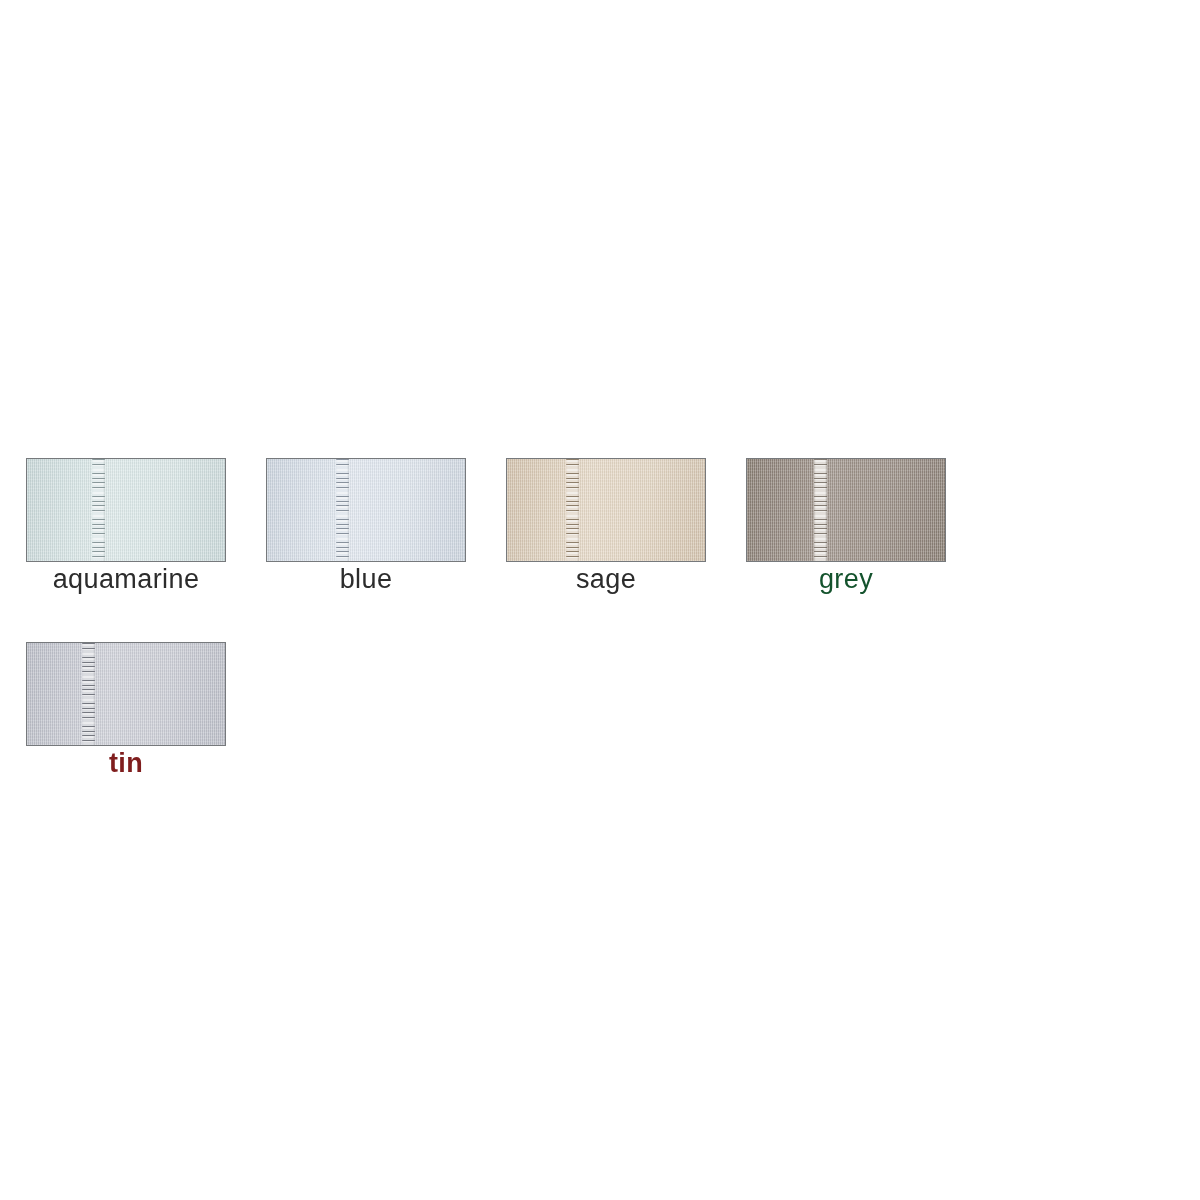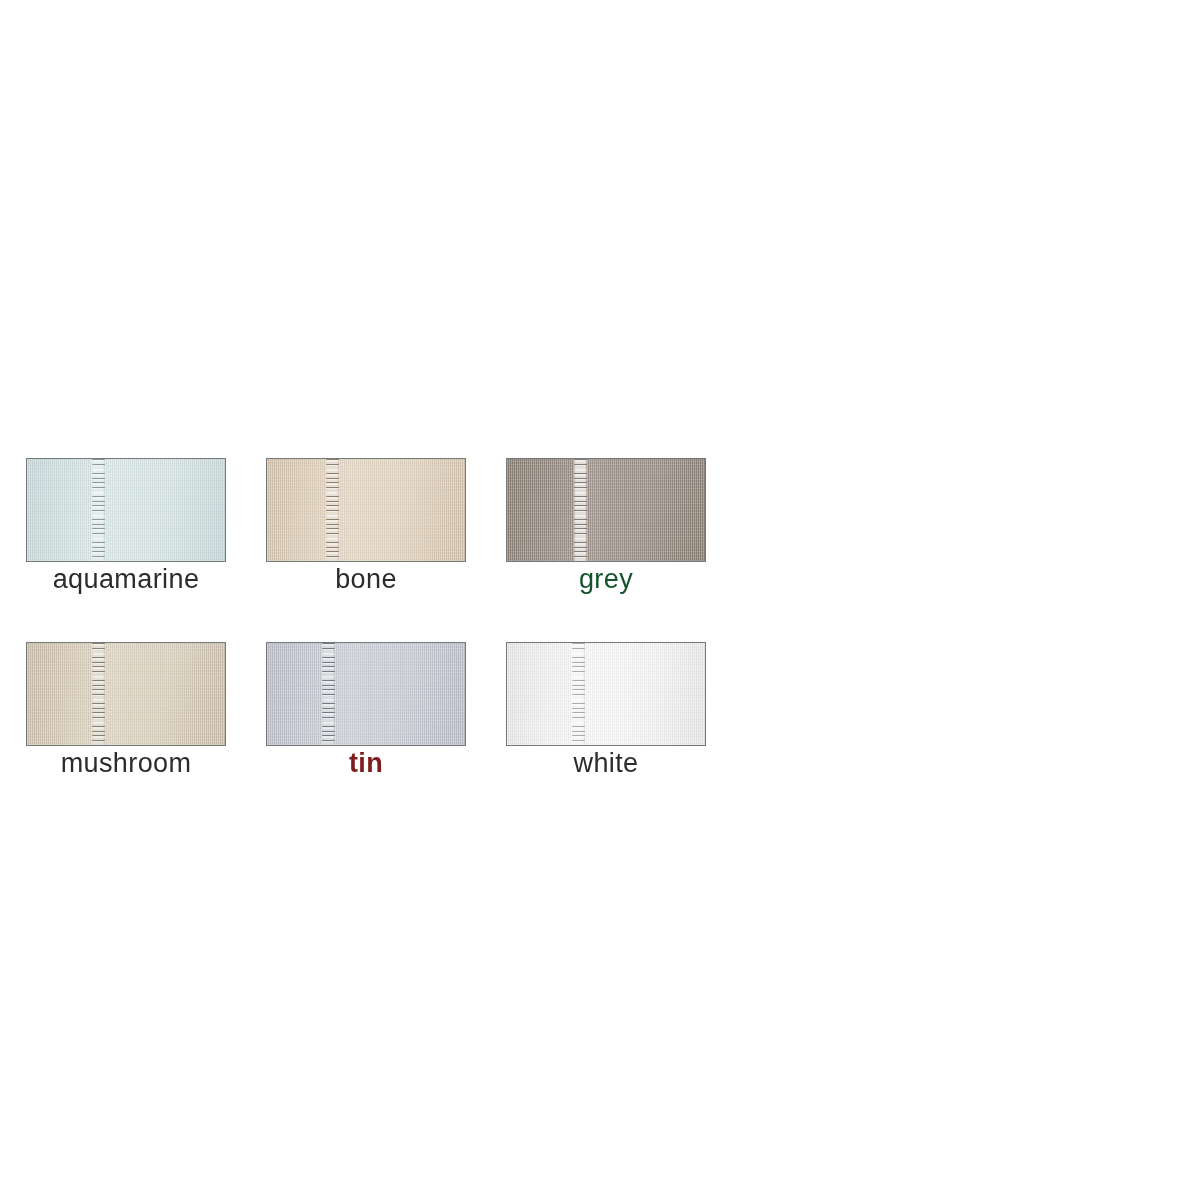--- a/index.html
+++ b/index.html
@@ -142,87 +142,75 @@
         <div class="weave"></div>
         <div class="hemstitch" style="left: 33%;">
           <div class="seam-l"></div>
             <div class="ladder" style="background-color: rgb(185, 205, 208); box-shadow: rgb(210, 226, 227) 0px 0px 2px inset;"></div>
             <div class="seam-r"></div>
         </div>
       </div>
       <div class="swatch-label" style="color: rgb(44, 44, 44);">aquamarine</div>
     </div>
 
+    <div class="swatch-cell">
+      <div class="swatch-img" style="background: linear-gradient(105deg, rgb(212, 221, 232) 0%, rgb(224, 231, 239) 38%, rgb(224, 231, 239) 66%, rgb(212, 221, 232) 100%); border-color: rgb(118, 121, 124);">
+        <div class="shading"></div>
+        <div class="weave"></div>
+        <div class="hemstitch" style="left: 35%;">
+          <div class="seam-l"></div>
+            <div class="ladder" style="background-color: rgb(183, 196, 212); box-shadow: rgb(212, 221, 232) 0px 0px 2px inset;"></div>
+            <div class="seam-r"></div>
+        </div>
+      </div>
+      <div class="swatch-label" style="color: rgb(44, 44, 44);">blue</div>
+    </div>
 
     <div class="swatch-cell">
       <div class="swatch-img" style="background: linear-gradient(105deg, rgb(220, 203, 180) 0%, rgb(229, 216, 198) 38%, rgb(229, 216, 198) 66%, rgb(220, 203, 180) 100%); border-color: rgb(118, 121, 124);">
         <div class="shading"></div>
         <div class="weave"></div>
         <div class="hemstitch" style="left: 30%;">
           <div class="seam-l"></div>
             <div class="ladder" style="background-color: rgb(192, 171, 144); box-shadow: rgb(220, 203, 180) 0px 0px 2px inset;"></div>
             <div class="seam-r"></div>
         </div>
       </div>
-      <div class="swatch-label" style="color: rgb(44, 44, 44);">bone</div>
+      <div class="swatch-label" style="color: rgb(44, 44, 44);">sage</div>
     </div>
 
     <div class="swatch-cell">
       <div class="swatch-img" style="background: linear-gradient(105deg, rgb(143, 131, 120) 0%, rgb(157, 146, 137) 38%, rgb(157, 146, 137) 66%, rgb(143, 131, 120) 100%); border-color: rgb(118, 121, 124);">
         <div class="shading"></div>
         <div class="weave"></div>
         <div class="hemstitch" style="left: 34%;">
           <div class="seam-l"></div>
             <div class="ladder" style="background-color: rgb(180, 169, 157); box-shadow: rgb(143, 131, 120) 0px 0px 2px inset;"></div>
             <div class="seam-r"></div>
         </div>
       </div>
       <div class="swatch-label" style="color: #14532d;">grey</div>
     </div>
 
   </div>
 
   <div class="row-gap"></div>
 
   <div class="swatch-row">
-    <div class="swatch-cell">
-      <div class="swatch-img" style="background: linear-gradient(105deg, rgb(212, 200, 180) 0%, rgb(222, 212, 195) 38%, rgb(222, 212, 195) 66%, rgb(212, 200, 180) 100%); border-color: rgb(118, 121, 124);">
-        <div class="shading"></div>
-        <div class="weave"></div>
-        <div class="hemstitch" style="left: 33%;">
-          <div class="seam-l"></div>
-            <div class="ladder" style="background-color: rgb(184, 171, 147); box-shadow: rgb(212, 200, 180) 0px 0px 2px inset;"></div>
-            <div class="seam-r"></div>
-        </div>
-      </div>
-      <div class="swatch-label" style="color: rgb(44, 44, 44);">mushroom</div>
-    </div>
 
 
 
     <div class="swatch-cell">
       <div class="swatch-img" style="background: linear-gradient(105deg, rgb(196, 199, 209) 0%, rgb(206, 208, 216) 38%, rgb(206, 208, 216) 66%, rgb(196, 199, 209) 100%); border-color: rgb(118, 121, 124);">
         <div class="shading"></div>
         <div class="weave"></div>
         <div class="hemstitch" style="left: 28%;">
           <div class="seam-l"></div>
             <div class="ladder" style="background-color: rgb(158, 162, 173); box-shadow: rgb(196, 199, 209) 0px 0px 2px inset;"></div>
             <div class="seam-r"></div>
         </div>
       </div>
       <div class="swatch-label" style="color: #7f1d1d; font-weight: bold;">tin</div>
     </div>
 
-    <div class="swatch-cell">
-      <div class="swatch-img" style="background: linear-gradient(105deg, rgb(243, 243, 243) 0%, rgb(250, 250, 250) 38%, rgb(250, 250, 250) 66%, rgb(243, 243, 243) 100%); border-color: rgb(118, 121, 124);">
-        <div class="shading"></div>
-        <div class="weave"></div>
-        <div class="hemstitch" style="left: 33%;">
-          <div class="seam-l"></div>
-            <div class="ladder" style="background-color: rgb(230, 230, 230); box-shadow: rgb(243, 243, 243) 0px 0px 2px inset;"></div>
-            <div class="seam-r"></div>
-        </div>
-      </div>
-      <div class="swatch-label" style="color: rgb(44, 44, 44);">white</div>
-    </div>
   </div>
 
 </div>
 
 </body></html>

